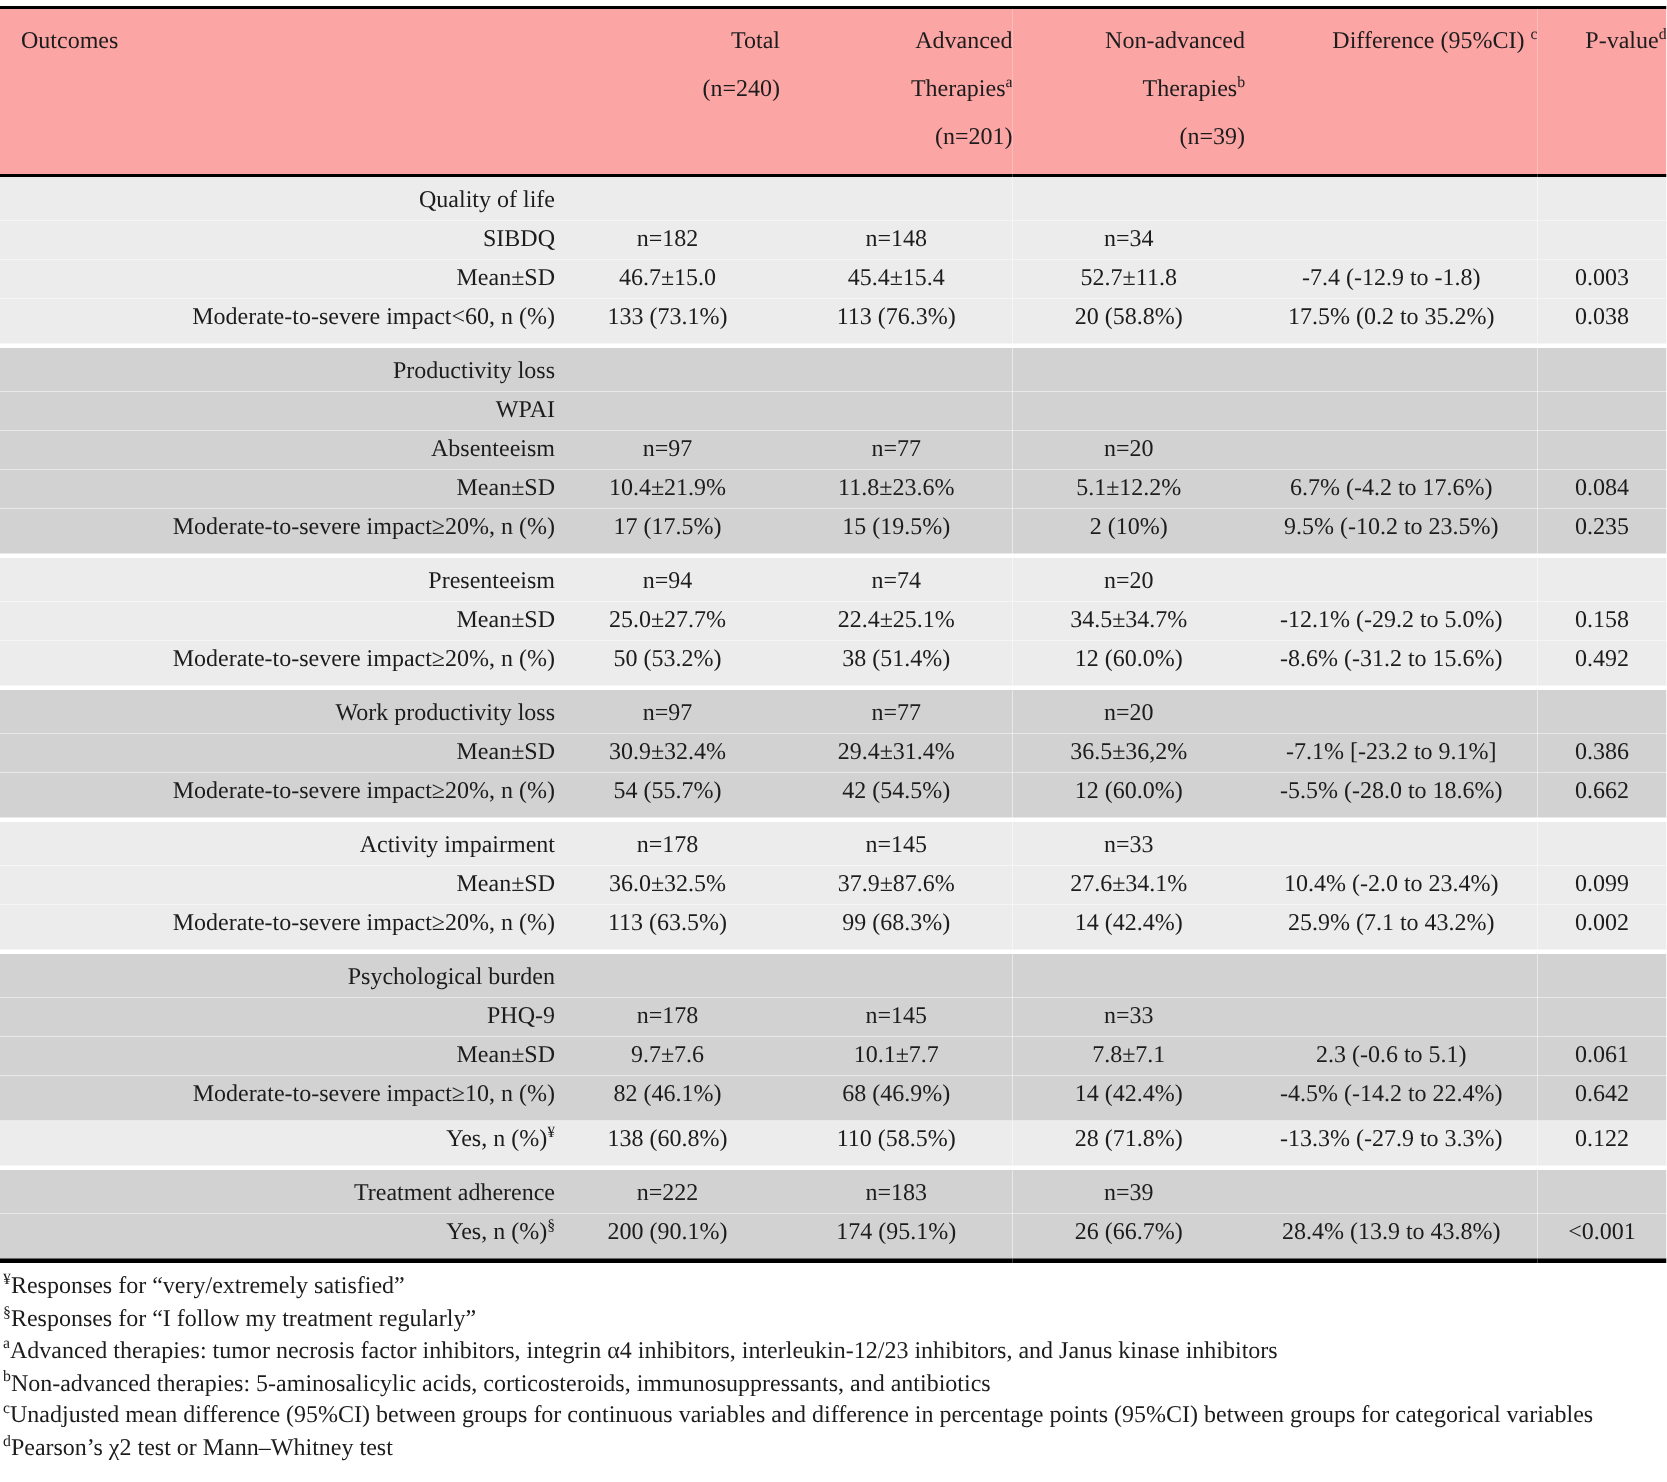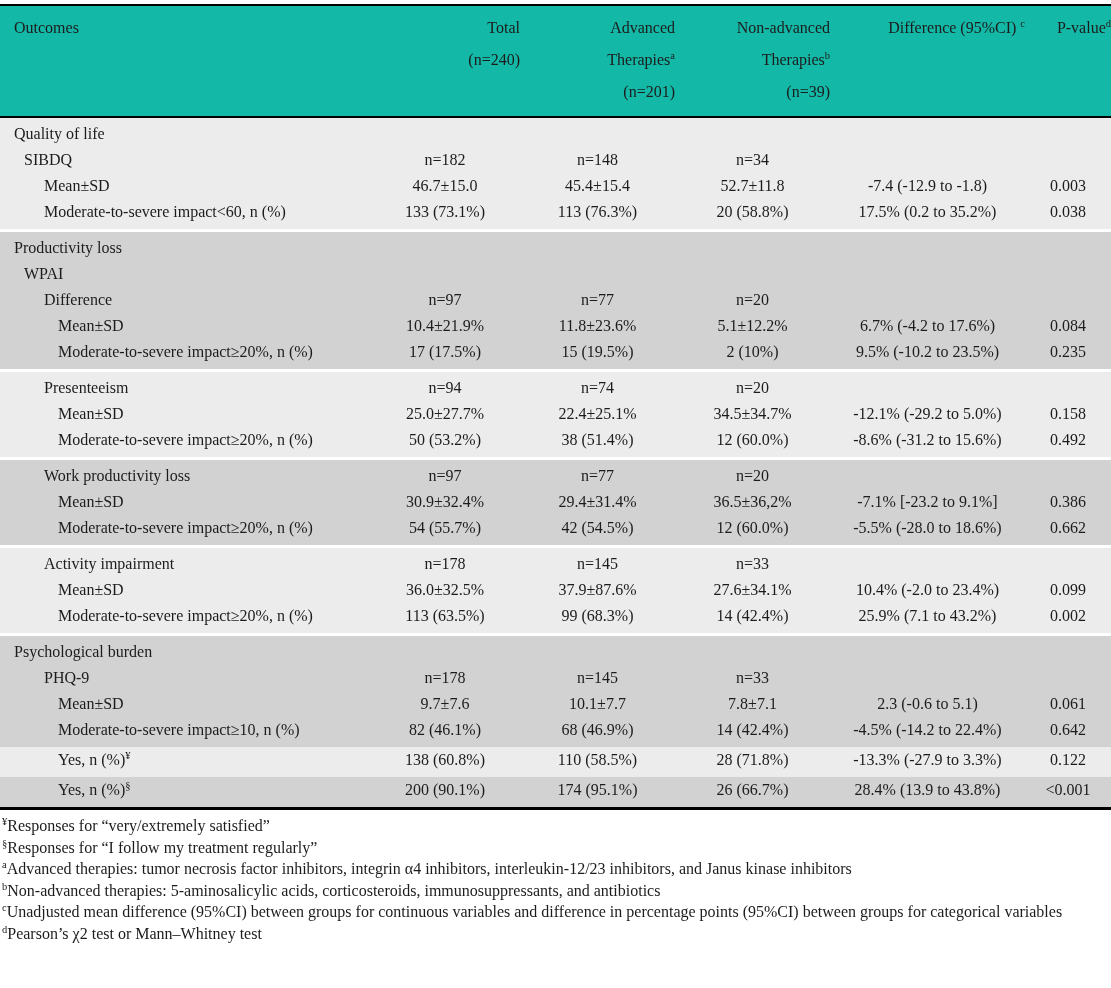--- a/index.html
+++ b/index.html
@@ -23,39 +23,39 @@
     border-collapse: collapse;
     border-bottom: 3px solid #000;
     font-size: 16px;
   }
 
   thead th {
     font-weight: normal;
     vertical-align: top;
     padding: 6px 0 8px 0;
     border-bottom: 2px solid #000;
-    background: #14b8a6;
+    background: #fca5a5;
   }
   thead th.th-outcomes { text-align: left; padding-left: 14px; }
   .hline { line-height: 32px; text-align: right; white-space: nowrap; }
   .th-outcomes .hline { text-align: left; }
   sup {
     font-size: 10.5px;
     line-height: 0;
   }
   sup.spaced { margin-left: 4px; }
 
   tbody td {
     height: 26px;
     line-height: 26px;
     padding: 0;
     white-space: nowrap;
     overflow: hidden;
   }
-  td.c-label { text-align: left; }
+  td.c-label { text-align: right; }
   td.c-data  { text-align: center; }
 
   tr.band-light td { background: var(--band-light, #ececec); }
   tr.band-dark  td { background: var(--band-dark,  #d2d2d2); }
   tr.gap td { border-top: 3px solid #ffffff; }
   tr.sec-first td { padding-top: 3px; }
   tr.sec-last  td { padding-bottom: 4px; }
 
   .indent-0 { padding-left: 14px !important; }
   .indent-1 { padding-left: 24px !important; }
@@ -157,21 +157,21 @@
         </tr>
         <tr class="band-dark">
           <td class="c-label indent-1">WPAI</td>
           <td class="c-data"></td>
           <td class="c-data"></td>
           <td class="c-data"></td>
           <td class="c-data"></td>
           <td class="c-data"></td>
         </tr>
         <tr class="band-dark">
-          <td class="c-label indent-2">Difference</td>
+          <td class="c-label indent-2">Absenteeism</td>
           <td class="c-data">n=97</td>
           <td class="c-data">n=77</td>
           <td class="c-data">n=20</td>
           <td class="c-data"></td>
           <td class="c-data"></td>
         </tr>
         <tr class="band-dark">
           <td class="c-label indent-3">Mean±SD</td>
           <td class="c-data">10.4±21.9%</td>
           <td class="c-data">11.8±23.6%</td>
@@ -291,20 +291,28 @@
           <td class="c-data">-4.5% (-14.2 to 22.4%)</td>
           <td class="c-data">0.642</td>
         </tr>
         <tr class="band-light sec-last">
           <td class="c-label indent-3">Yes, n (%)<sup>¥</sup></td>
           <td class="c-data">138 (60.8%)</td>
           <td class="c-data">110 (58.5%)</td>
           <td class="c-data">28 (71.8%)</td>
           <td class="c-data">-13.3% (-27.9 to 3.3%)</td>
           <td class="c-data">0.122</td>
+        </tr>
+        <tr class="band-dark gap sec-first">
+          <td class="c-label indent-0">Treatment adherence</td>
+          <td class="c-data">n=222</td>
+          <td class="c-data">n=183</td>
+          <td class="c-data">n=39</td>
+          <td class="c-data"></td>
+          <td class="c-data"></td>
         </tr>
         <tr class="band-dark sec-last">
           <td class="c-label indent-3">Yes, n (%)<sup>§</sup></td>
           <td class="c-data">200 (90.1%)</td>
           <td class="c-data">174 (95.1%)</td>
           <td class="c-data">26 (66.7%)</td>
           <td class="c-data">28.4% (13.9 to 43.8%)</td>
           <td class="c-data">&lt;0.001</td>
         </tr>
       </tbody>

